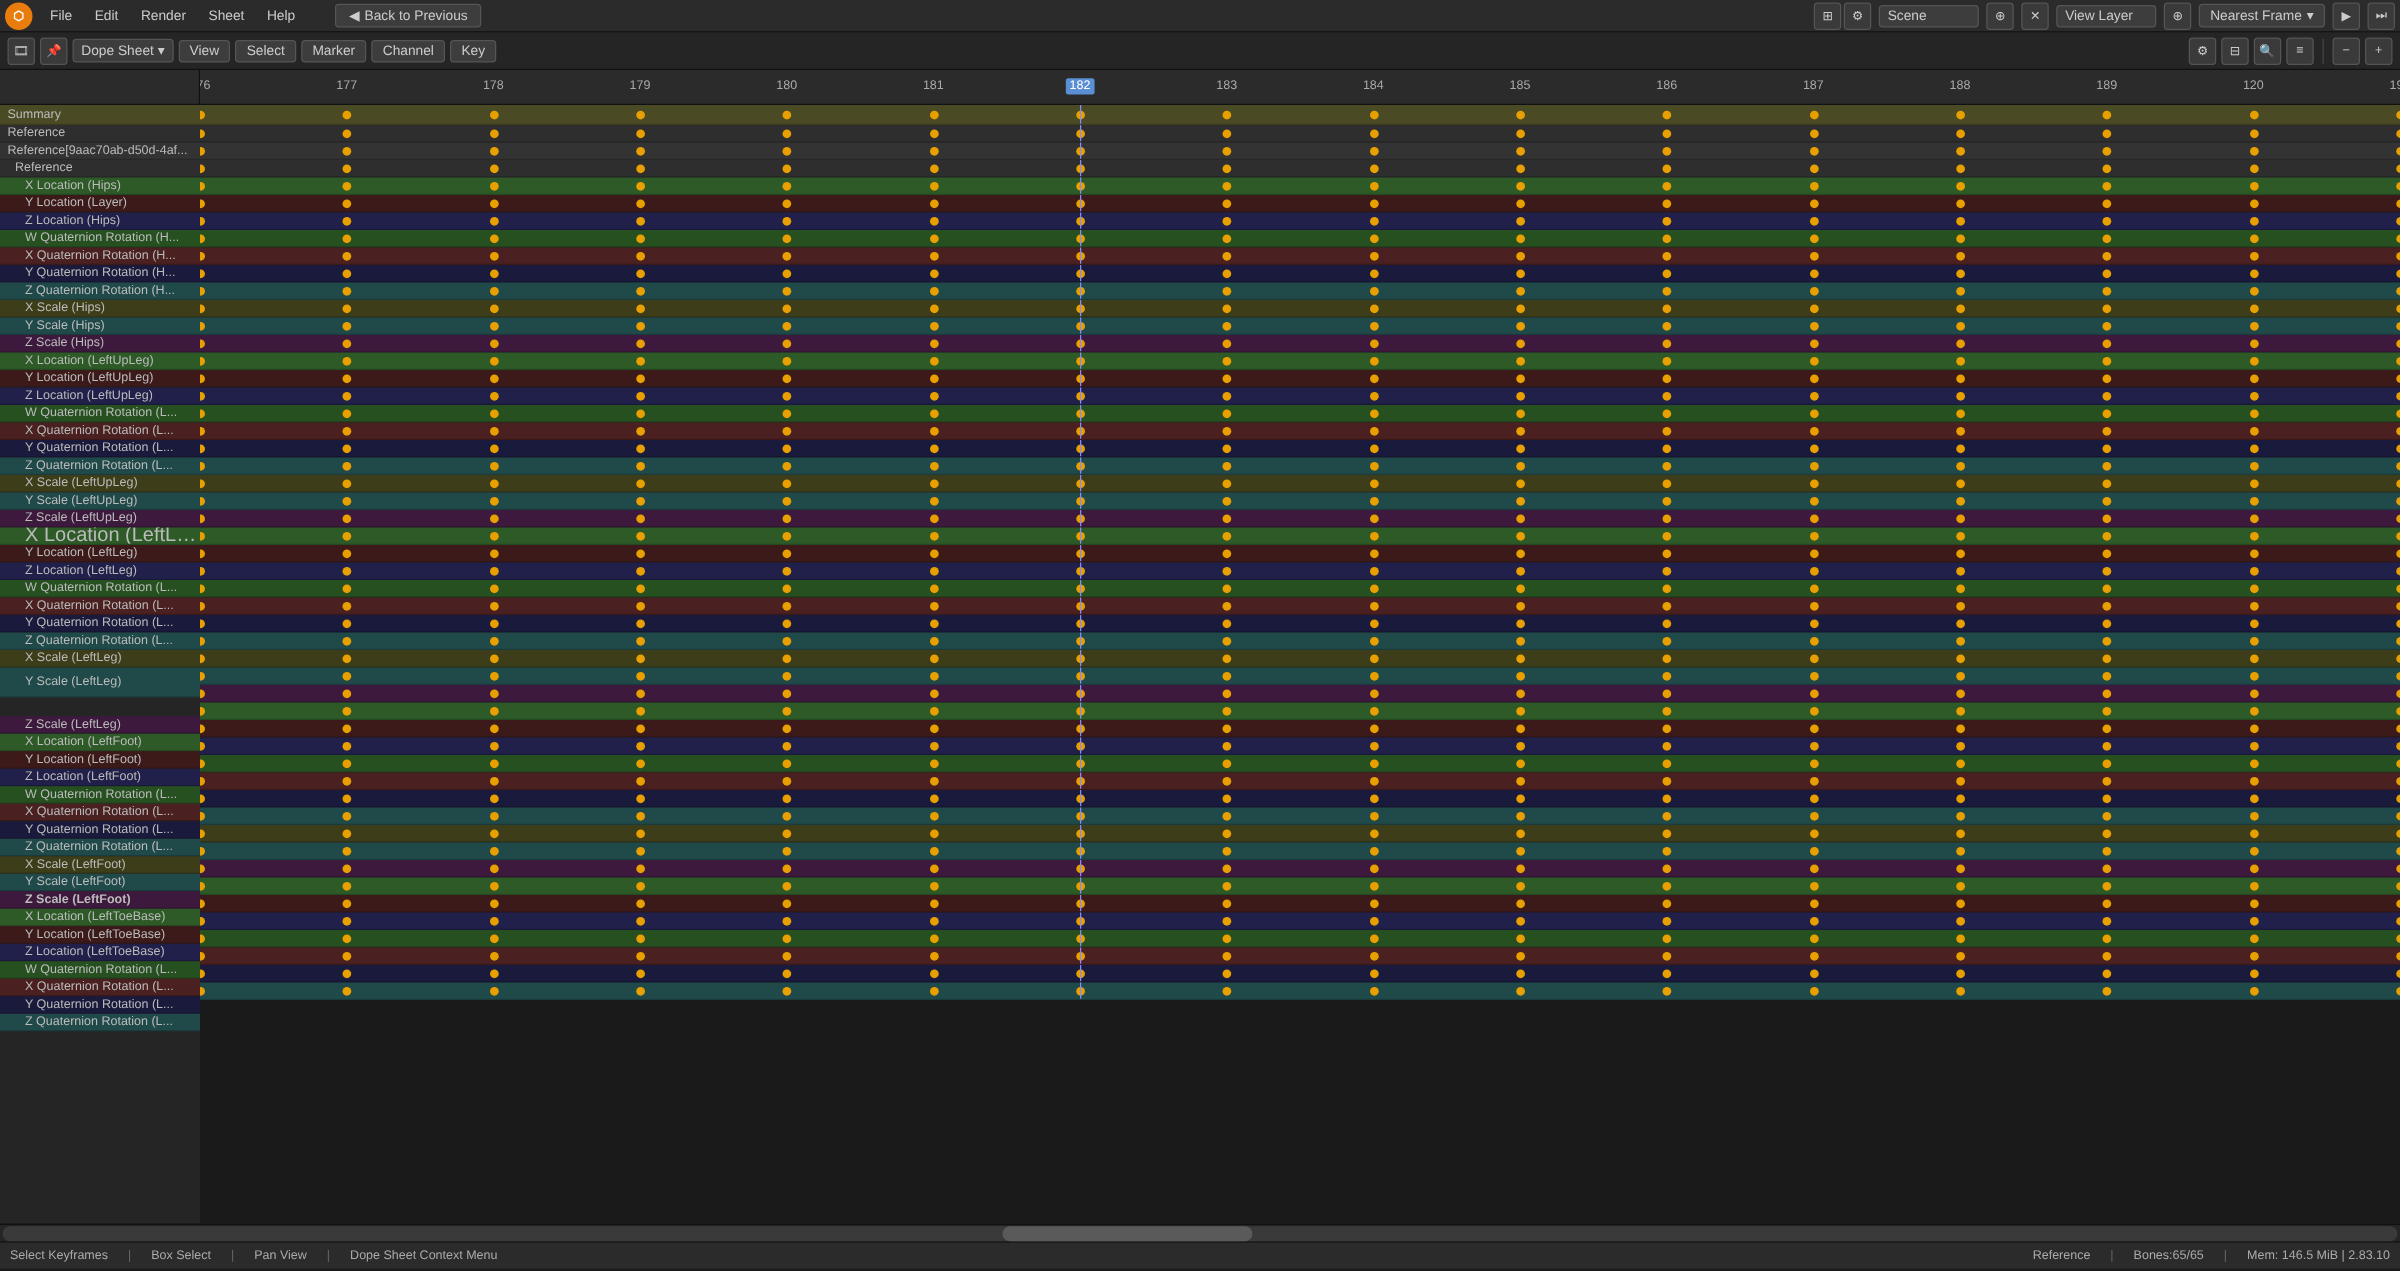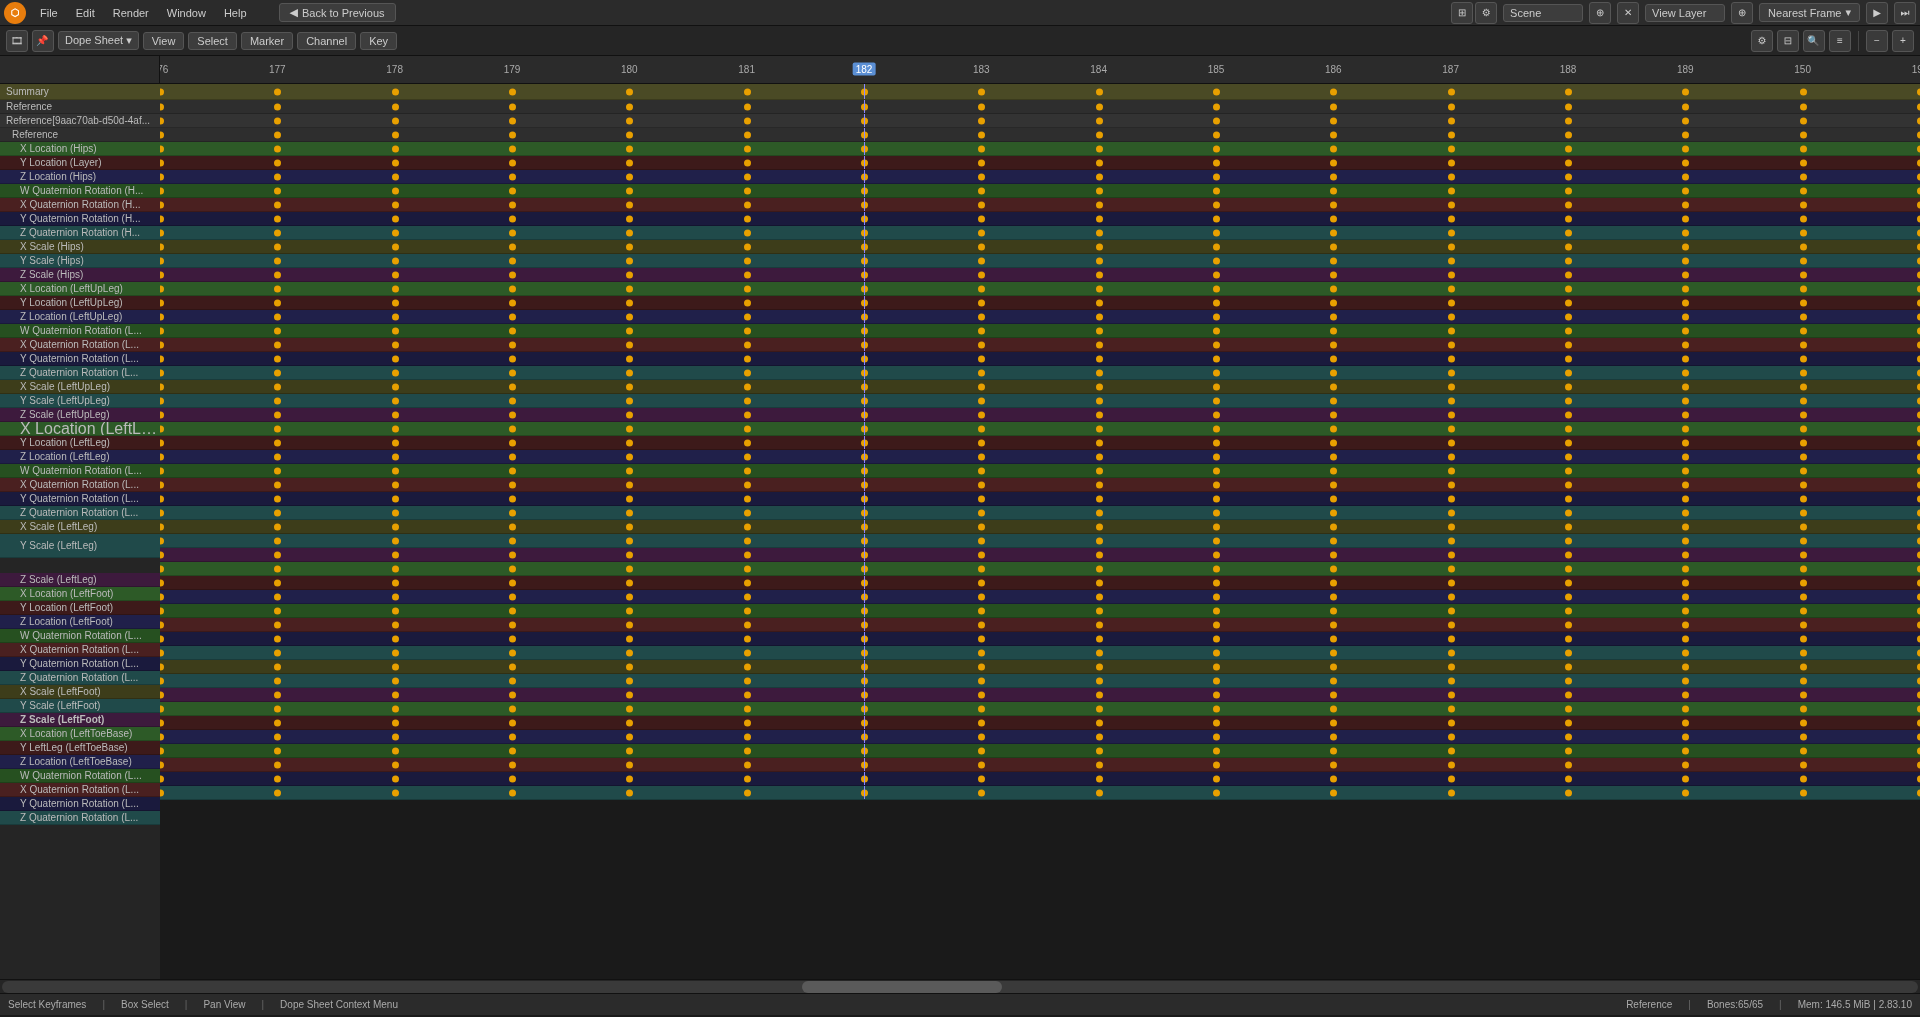--- a/index.html
+++ b/index.html
@@ -243,21 +243,21 @@
     }
   </style>
 </head>
 <body>
 
 <div class="menu-bar">
   <div class="blender-icon">⬡</div>
   <span class="menu-item">File</span>
   <span class="menu-item">Edit</span>
   <span class="menu-item">Render</span>
-  <span class="menu-item">Window</span>
+  <span class="menu-item">Sheet</span>
   <span class="menu-item">Help</span>
   <div style="width: 20px;"></div>
   <div class="back-button">
     <span>◀</span>
     <span>Back to Previous</span>
   </div>
   <div style="margin-left: auto; display: flex; align-items: center; gap: 6px;">
     <div class="top-right-icons">
       <div class="icon-btn">⊞</div>
       <div class="icon-btn">⚙</div>
@@ -315,21 +315,21 @@
         <div class="frame-label" style="left: 469.333px;">180</div>
         <div class="frame-label" style="left: 586.667px;">181</div>
         <div class="frame-label active" style="left: 704px;">182</div>
         <div class="frame-label" style="left: 821.333px;">183</div>
         <div class="frame-label" style="left: 938.667px;">184</div>
         <div class="frame-label" style="left: 1056px;">185</div>
         <div class="frame-label" style="left: 1173.33px;">186</div>
         <div class="frame-label" style="left: 1290.67px;">187</div>
         <div class="frame-label" style="left: 1408px;">188</div>
         <div class="frame-label" style="left: 1525.33px;">189</div>
-        <div class="frame-label" style="left: 1642.67px;">150</div>
+        <div class="frame-label" style="left: 1642.67px;">120</div>
         <div class="frame-label" style="left: 1760px;">191</div>
       </div>
   </div>
 
   <div class="dopesheet-body">
 
     <div class="channels-body" id="channels-body">
     <div class="channel-row summary" style="height: 16px; background: rgb(74, 74, 37);">
           <span style="padding-left: 2px; font-size: 10px; color: rgb(187, 187, 187); overflow: hidden; text-overflow: ellipsis; white-space: nowrap; max-width: 155px;">Summary</span>
         </div>
@@ -459,21 +459,21 @@
         <div class="channel-row y-scale" style="height: 14px; background: rgb(32, 74, 74);">
           <span style="padding-left: 16px; font-size: 10px; color: rgb(187, 187, 187); overflow: hidden; text-overflow: ellipsis; white-space: nowrap; max-width: 155px;">Y Scale (LeftFoot)</span>
         </div>
         <div class="channel-row z-scale" style="height: 14px; background: rgb(61, 26, 61);">
           <span style="padding-left: 16px; font-size: 10px; color: rgb(187, 187, 187); overflow: hidden; text-overflow: ellipsis; white-space: nowrap; max-width: 155px; font-weight: bold;">Z Scale (LeftFoot)</span>
         </div>
         <div class="channel-row x-loc" style="height: 14px; background: rgb(45, 90, 39);">
           <span style="padding-left: 16px; font-size: 10px; color: rgb(187, 187, 187); overflow: hidden; text-overflow: ellipsis; white-space: nowrap; max-width: 155px;">X Location (LeftToeBase)</span>
         </div>
         <div class="channel-row y-loc" style="height: 14px; background: rgb(61, 26, 26);">
-          <span style="padding-left: 16px; font-size: 10px; color: rgb(187, 187, 187); overflow: hidden; text-overflow: ellipsis; white-space: nowrap; max-width: 155px;">Y LeftLeg (LeftToeBase)</span>
+          <span style="padding-left: 16px; font-size: 10px; color: rgb(187, 187, 187); overflow: hidden; text-overflow: ellipsis; white-space: nowrap; max-width: 155px;">Y Location (LeftToeBase)</span>
         </div>
         <div class="channel-row z-loc" style="height: 14px; background: rgb(32, 32, 74);">
           <span style="padding-left: 16px; font-size: 10px; color: rgb(187, 187, 187); overflow: hidden; text-overflow: ellipsis; white-space: nowrap; max-width: 155px;">Z Location (LeftToeBase)</span>
         </div>
         <div class="channel-row w-quat" style="height: 14px; background: rgb(38, 80, 32);">
           <span style="padding-left: 16px; font-size: 10px; color: rgb(187, 187, 187); overflow: hidden; text-overflow: ellipsis; white-space: nowrap; max-width: 155px;">W Quaternion Rotation (L...</span>
         </div>
         <div class="channel-row x-quat" style="height: 14px; background: rgb(74, 32, 32);">
           <span style="padding-left: 16px; font-size: 10px; color: rgb(187, 187, 187); overflow: hidden; text-overflow: ellipsis; white-space: nowrap; max-width: 155px;">X Quaternion Rotation (L...</span>
         </div>

